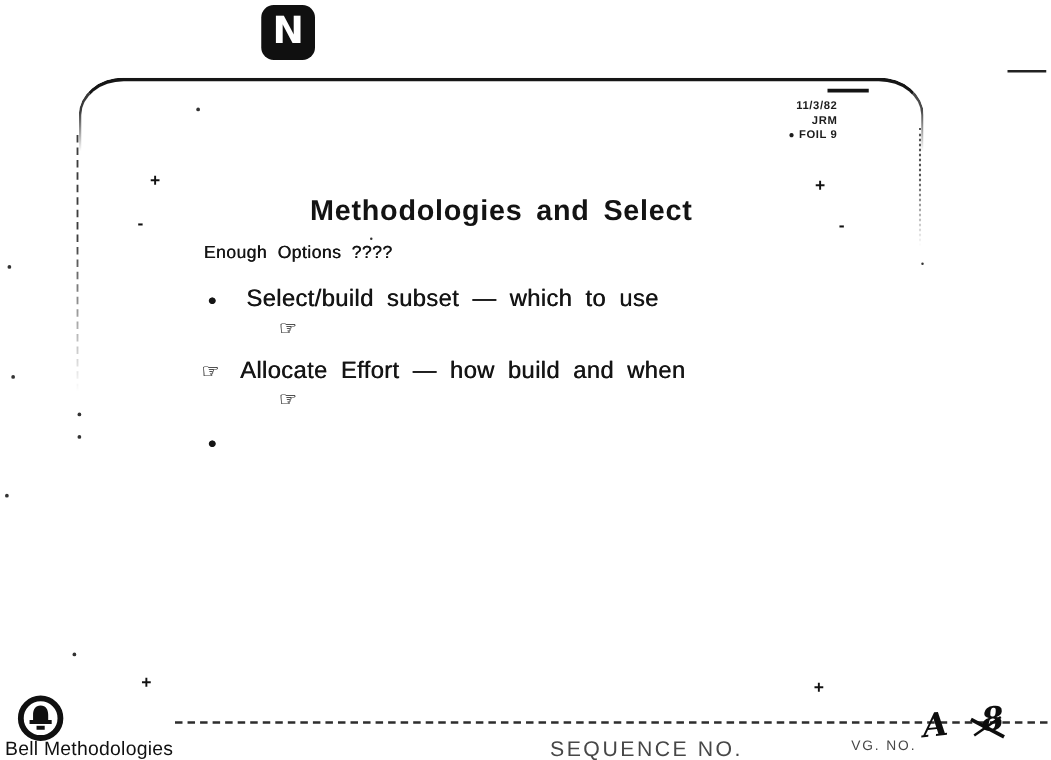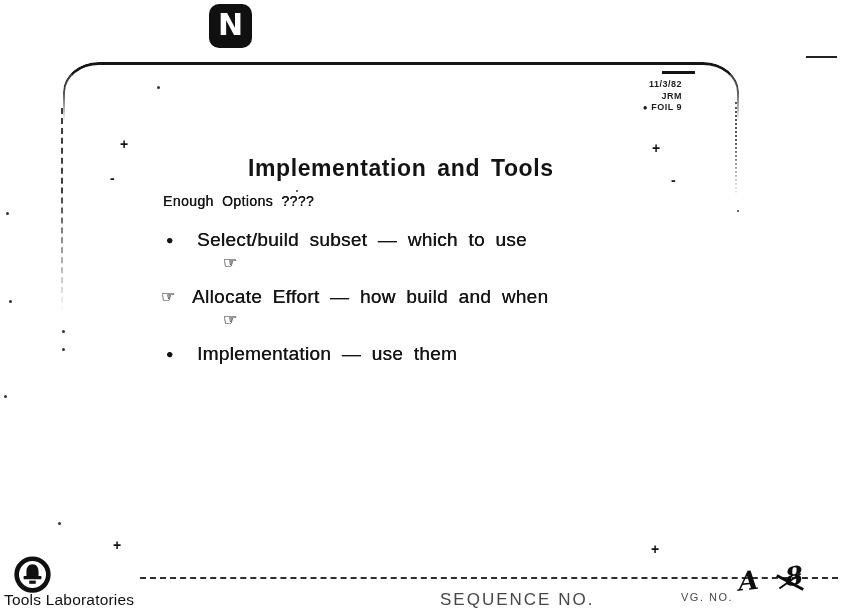--- a/index.html
+++ b/index.html
@@ -26,21 +26,21 @@
   .vline-right{position:absolute;left:735px;top:102px;height:95px;width:0;border-right:2px dotted #555;
              -webkit-mask-image:linear-gradient(to bottom,#000 40%,transparent 100%);
              mask-image:linear-gradient(to bottom,#000 40%,transparent 100%);}
   .tr-shortline{position:absolute;left:662px;top:71px;width:33px;height:3px;background:#141414;}
   .tr-dash{position:absolute;left:806px;top:56px;width:31px;height:2px;background:#222;}
 
   
   .reg{position:absolute;font-size:14px;font-weight:700;color:#111;line-height:1;}
 
   
-  .meta{position:absolute;left:572px;top:79px;width:110px;text-align:right;
+  .meta{position:absolute;left:560px;top:79px;width:110px;text-align:right;
         font-size:9px;font-weight:700;line-height:11.5px;color:#1c1c1c;letter-spacing:0.5px;}
   .meta .sym{font-size:8px;}
 
   
   .title{position:absolute;left:248px;top:155px;font-size:23px;font-weight:700;
          letter-spacing:0.6px;word-spacing:4px;color:#131313;}
   .subtitle{position:absolute;left:163px;top:193px;font-size:14px;font-weight:400;
          letter-spacing:0.4px;word-spacing:4px;text-shadow:0.35px 0 0 #151515;}
   .row{position:absolute;display:flex;align-items:flex-start;
        font-size:19px;letter-spacing:0.3px;word-spacing:5px;text-shadow:0.35px 0 0 #151515;}
@@ -91,52 +91,51 @@
 
   <div class="meta">
     <div>11/3/82</div>
     <div>JRM</div>
     <div>
       <span class="sym">●</span>
       <span>FOIL 9</span>
     </div>
   </div>
 
-  <div class="title">Implementation and Tools</div>
+  <div class="title">Methodologies and Select</div>
   <div class="subtitle">Enough Options ????</div>
 
   <div class="row r0">
     <span class="mk dot">●</span>
     <span>Select/build subset — which to use</span>
   </div>
   <div class="row subrow r0s">
     <span class="mk hand">☞</span>
   </div>
 
   <div class="row r1">
     <span class="mk hand">☞</span>
     <span>Allocate Effort — how build and when</span>
   </div>
   <div class="row subrow r1s">
     <span class="mk hand">☞</span>
   </div>
 
   <div class="row r2">
     <span class="mk dot">●</span>
-    <span>Implementation — use them</span>
   </div>
 
   <div class="bell-logo">
     <svg viewBox="0 0 44 44" width="41" height="41">
       <circle cx="22" cy="21" r="17" fill="none" stroke="#101010" stroke-width="5"></circle>
       <path d="M22 10 c-4.5 0 -6.5 3.5 -6.5 8 v4.5 h-3 v3.5 h19 v-3.5 h-3 v-4.5 c0 -4.5 -2 -8 -6.5 -8 z" fill="#101010"></path>
       <rect x="18.5" y="27.5" width="7" height="3.4" fill="#101010"></rect>
     </svg>
   </div>
-  <div class="org">Tools Laboratories</div>
+  <div class="org">Bell Methodologies</div>
   <div class="bline"></div>
   <div class="seq">SEQUENCE NO.</div>
   <div class="vg">VG. NO.</div>
   <div class="hw">A 8</div>
   <div class="hw-strike1"></div>
   <div class="hw-strike2"></div>
 
   <div class="speck" style="left:6px;top:212px;"></div>
   <div class="speck" style="left:9px;top:300px;"></div>
   <div class="speck" style="left:4px;top:395px;"></div>

